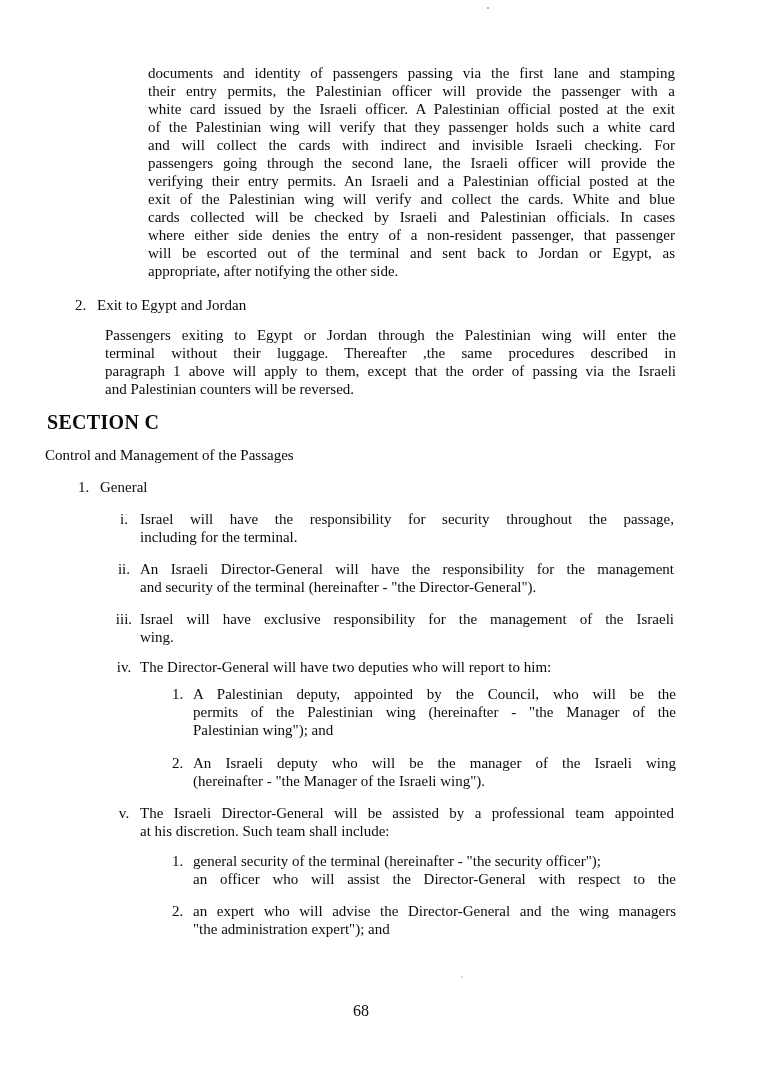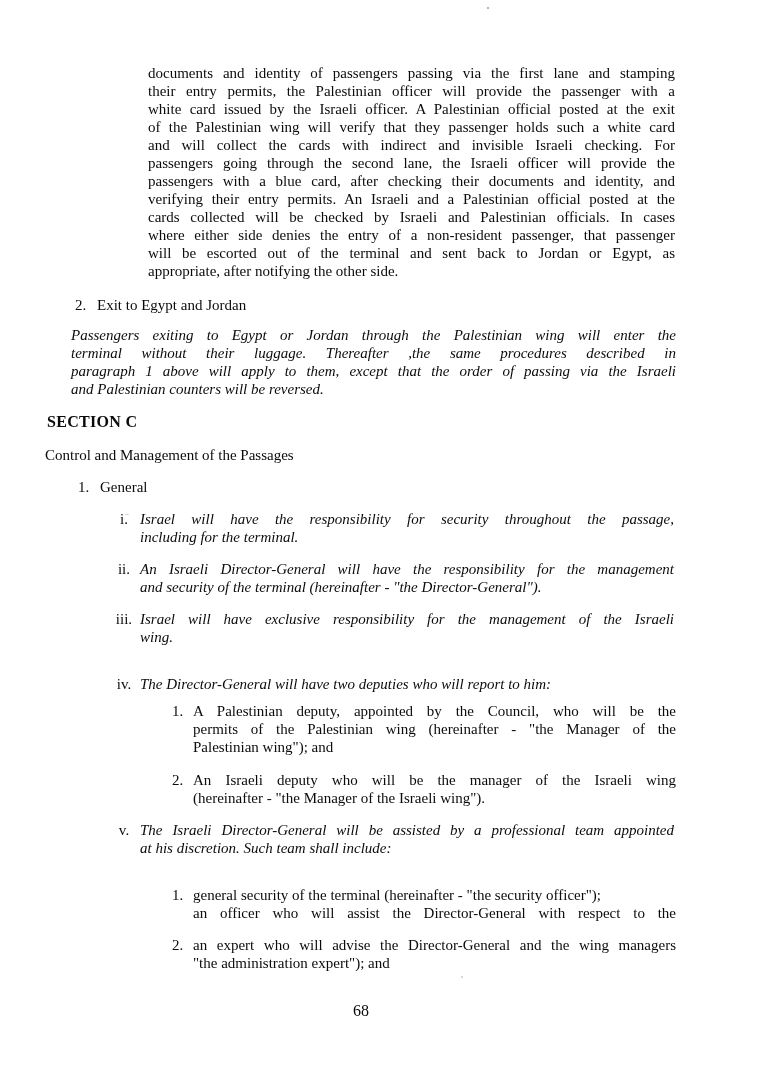--- a/index.html
+++ b/index.html
@@ -17,40 +17,40 @@
   
   .line { text-align: justify; text-align-last: justify; }
   .line.last { text-align-last: left; }
 
   .para-opening { margin: 64px 63px 0 148px; }
 
   .item2-row { margin: 16px 0 0 75px; display: flex; }
   .item1-row { margin: 13px 0 0 78px; display: flex; }
   .num-marker { width: 22px; flex: 0 0 22px; }
 
-  .para-item2 { margin: 12px 62px 0 71px; font-style: italic; }
+  .para-item2 { margin: 12px 62px 0 105px; }
 
   .section-heading {
     margin: 15px 0 0 47px;
-    font-size: 16px;
+    font-size: 20px;
     font-weight: bold;
     letter-spacing: 0.3px;
   }
   .section-subtitle { margin: 15px 0 14px 45px; }
 
   .roman-row { margin: 0 64px 0 108px; display: flex; }
   .roman-marker { width: 32px; flex: 0 0 32px; text-align: center; }
-  .roman-text { flex: 1; min-width: 0; font-style: italic; }
+  .roman-text { flex: 1; min-width: 0; }
 
   .sub-row { margin: 0 62px 0 172px; display: flex; }
   .sub-marker { width: 21px; flex: 0 0 21px; }
   .sub-text { flex: 1; min-width: 0; }
 
   .mt14 { margin-top: 14px; }
-  .mt12 { margin-top: 29px; }
+  .mt12 { margin-top: 12px; }
   .mt9  { margin-top: 9px; }
   .mt15 { margin-top: 15px; }
 
   .page-number {
     position: absolute;
     top: 1002px;
     left: 0;
     width: 100%;
     text-align: center;
     font-size: 16px;
@@ -75,22 +75,22 @@
   <div class="speck speck-mid"></div>
   <div class="speck speck-bottom"></div>
 
   <div class="para-opening">
       <div class="line">documents and identity of passengers passing via the first lane and stamping</div>
       <div class="line">their entry permits, the Palestinian officer will provide the passenger with a</div>
       <div class="line">white card issued by the Israeli officer. A Palestinian official posted at the exit</div>
       <div class="line">of the Palestinian wing will verify that they passenger holds such a white card</div>
       <div class="line">and will collect the cards with indirect and invisible Israeli checking. For</div>
       <div class="line">passengers going through the second lane, the Israeli officer will provide the</div>
-      <div class="line">passengers with a blue card, after checking their documents and identity, and</div>
       <div class="line">verifying their entry permits. An Israeli and a Palestinian official posted at the</div>
+      <div class="line">exit of the Palestinian wing will verify and collect the cards. White and blue</div>
       <div class="line">cards collected will be checked by Israeli and Palestinian officials. In cases</div>
       <div class="line">where either side denies the entry of a non-resident passenger, that passenger</div>
       <div class="line">will be escorted out of the terminal and sent back to Jordan or Egypt, as</div>
       <div class="line last">appropriate, after notifying the other side.</div>
     </div>
 
   <div class="item2-row">
     <span class="num-marker">2.</span>
     <span class="item-title">Exit to Egypt and Jordan</span>
   </div>

